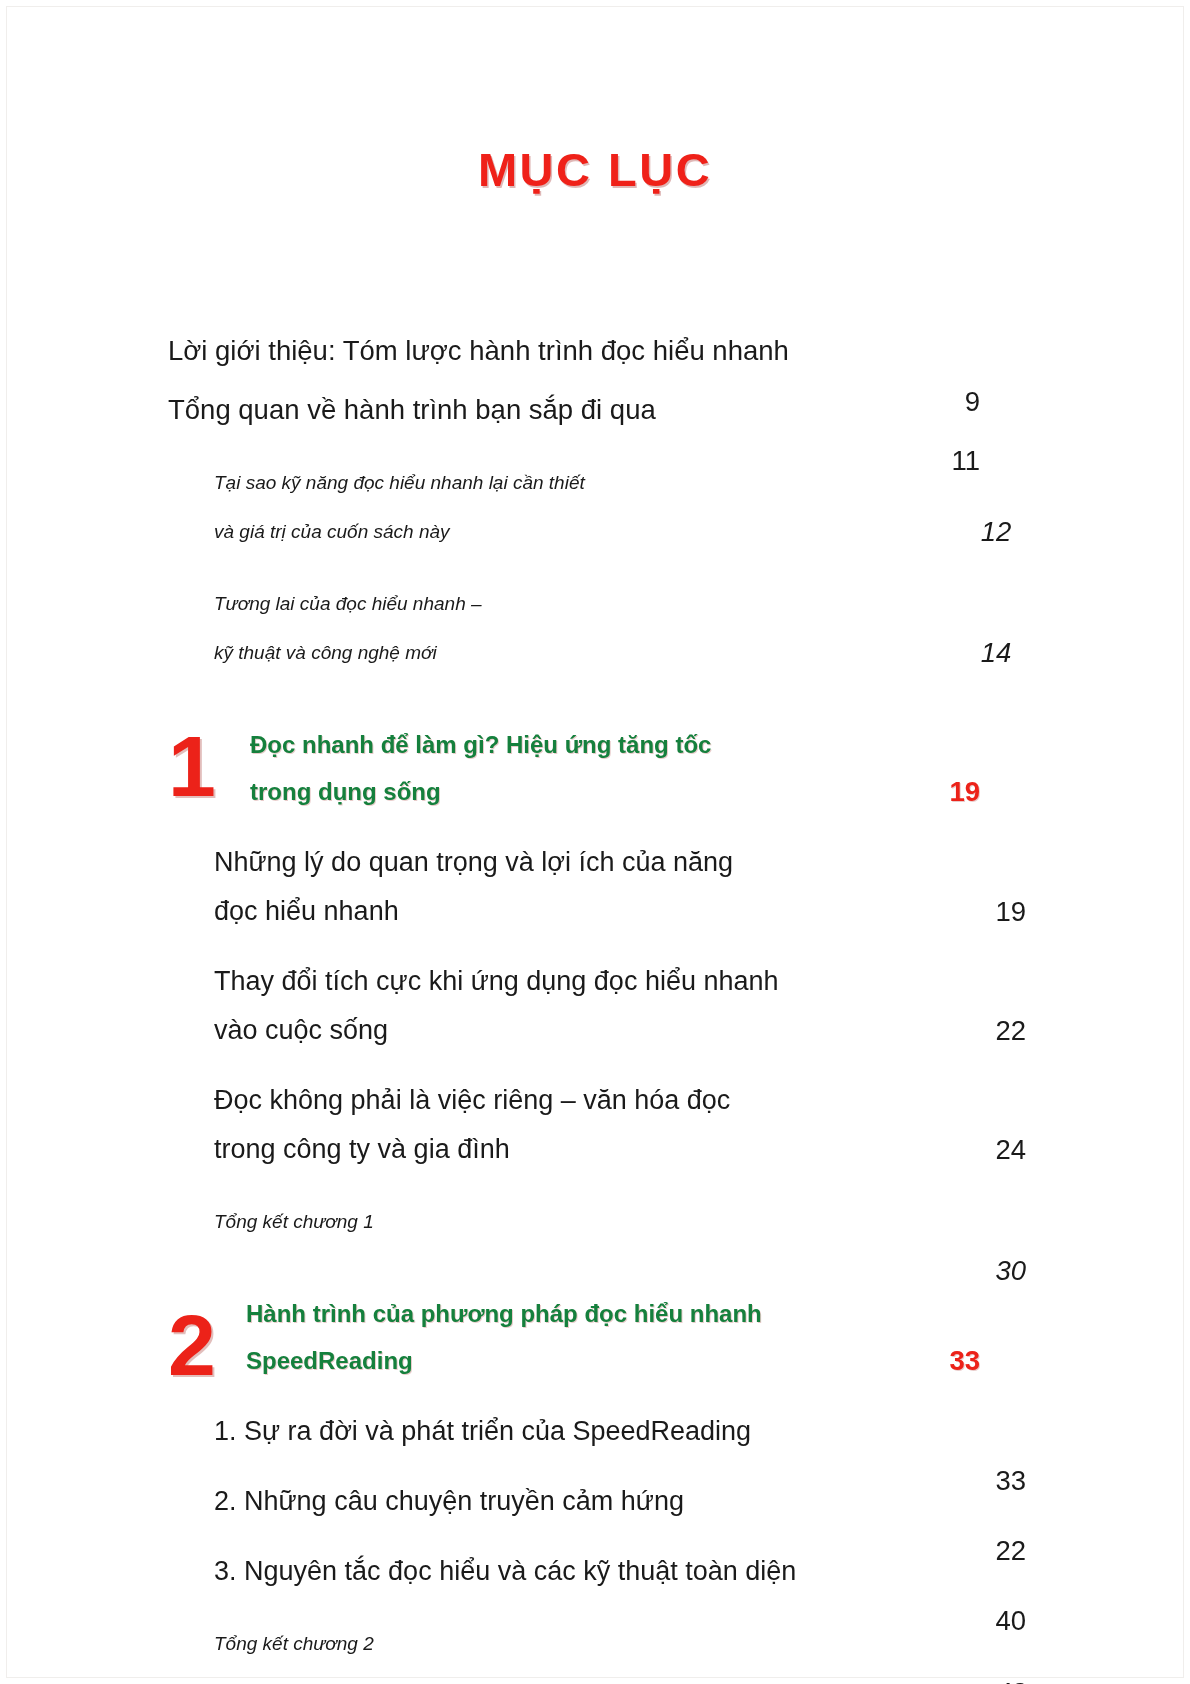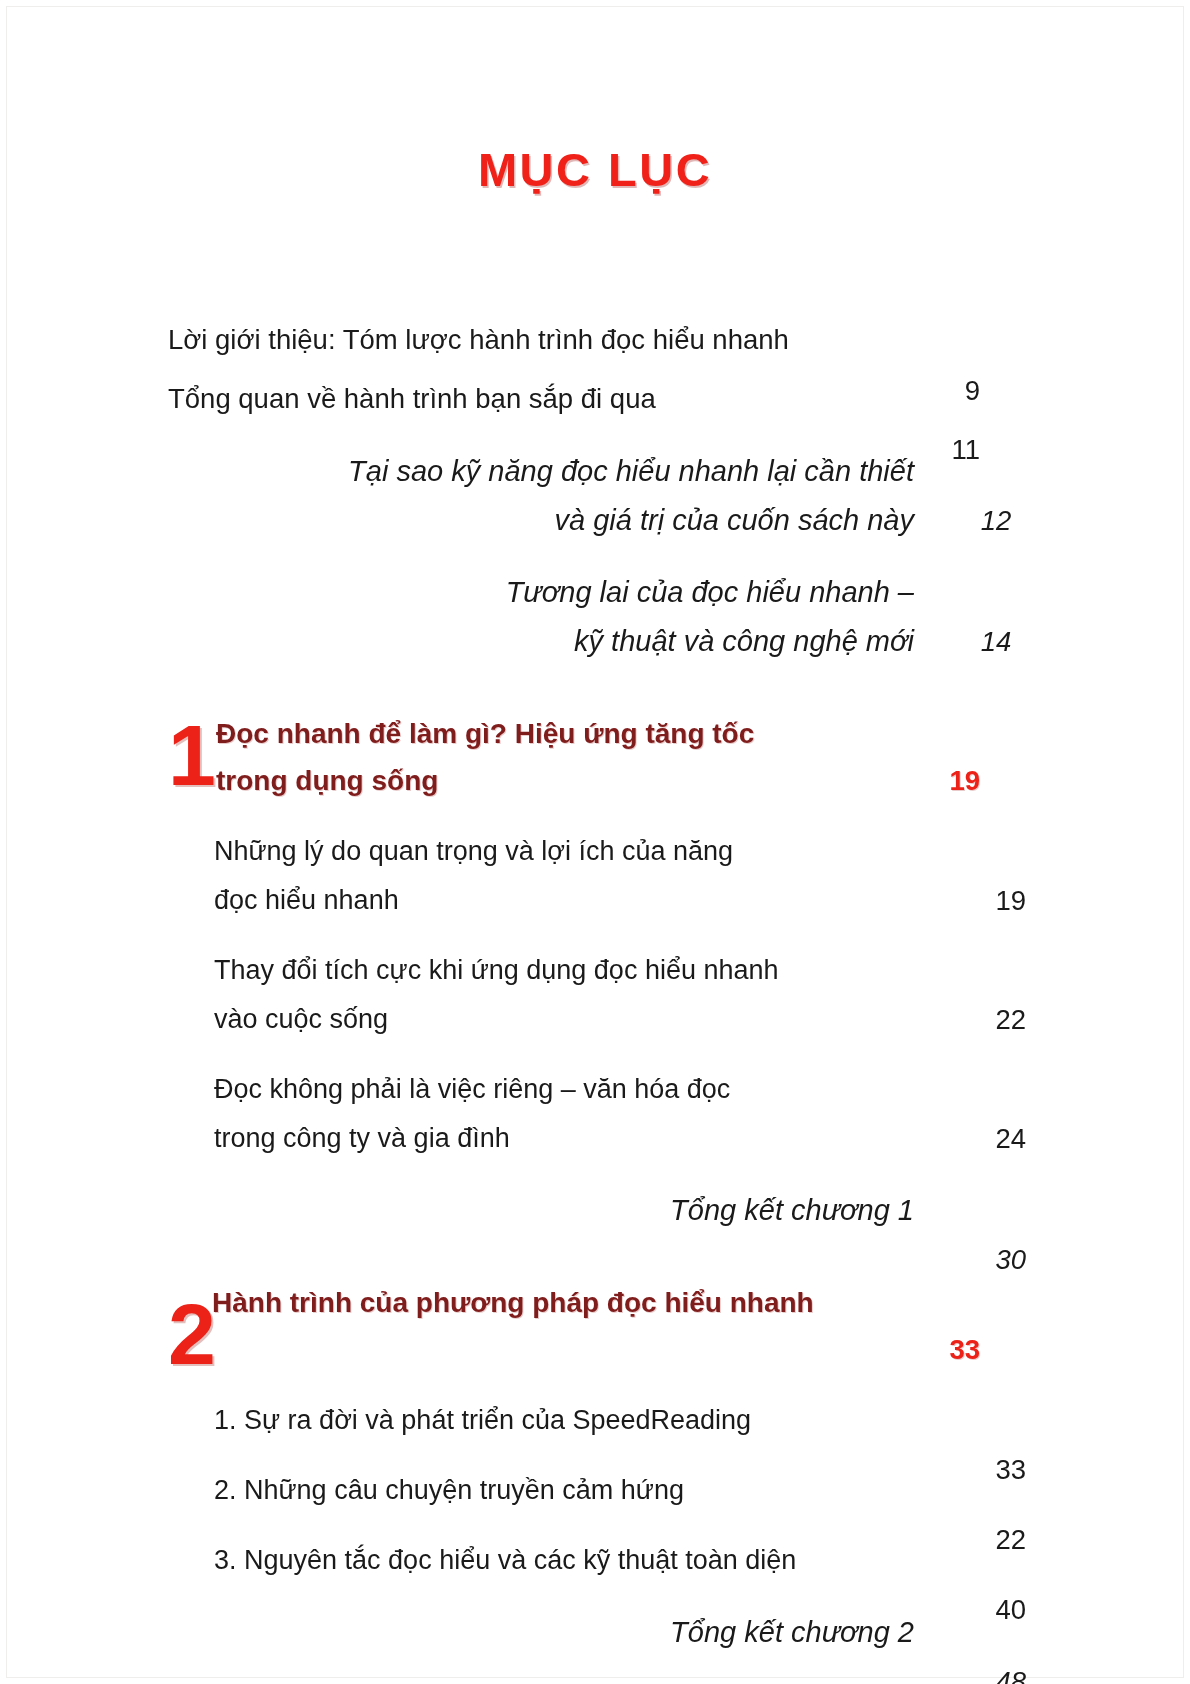--- a/index.html
+++ b/index.html
@@ -44,21 +44,21 @@
     text-align: center;
     font-size: 47px;
     font-weight: 700;
     letter-spacing: 2.5px;
     color: #ef2119;
     text-shadow: 1.5px 1.5px 0 rgba(150, 20, 15, 0.30);
   }
 
   .toc-body {
     position: absolute;
-    top: 314px;
+    top: 325px;
     left: 168px;
     width: 812px;
   }
 
   
   .row {
     position: relative;
     display: block;
     width: 100%;
   }
@@ -89,24 +89,23 @@
   .lvl-top .line { color: #1a1a1a; }
   .lvl-top .pg { color: #1a1a1a; }
 
   
   .lvl-ital {
     padding-left: 46px;
     margin-top: 23px;
   }
   .lvl-ital .line {
     font-style: italic;
-    font-size: 29px;
-    line-height: 49px;
-    color: #1a1a1a;
-    text-align: right;
+    font-size: 19px;
+    line-height: 49px;
+    color: #1a1a1a;
   }
   .lvl-ital .pg {
     font-style: italic;
     color: #1a1a1a;
     line-height: 49px;
   }
   .lvl-ital.two-line .pg { top: 49px; text-align: center; }
 
   
   .lvl-sub {
@@ -144,26 +143,27 @@
     text-shadow: 2px 2px 0 rgba(150, 20, 15, 0.28);
     font-family: "Liberation Sans", sans-serif;
   }
 
   .chapter-text {
     padding-left: 48px;
     width: 700px;
   }
 
   .chapter-text .line {
-    font-size: 28px;
+    font-size: 24px;
     font-weight: 700;
     line-height: 47px;
-    color: #7f1d1d;
+    color: #15803d;
     text-shadow: 1px 1px 0 rgba(150, 20, 15, 0.22);
     white-space: pre;
+    margin-left: 34px;
   }
 
   .chapter .pg {
     color: #ec2219;
     font-weight: 700;
     text-shadow: 1px 1px 0 rgba(150, 20, 15, 0.22);
     line-height: 47px;
     top: 47px;
   }
 
@@ -239,20 +239,21 @@
       <div class="row lvl-ital">
         <div class="lines">
           <div class="line">Tổng kết chương 1</div>
         </div>
         <div class="pg">30</div>
       </div>
       <div class="row chapter ch2">
         <div class="chapter-num">2</div>
         <div class="chapter-text">
           <div class="line">Hành trình của phương pháp đọc hiểu nhanh</div>
+          <div class="line">SpeedReading</div>
         </div>
         <div class="pg">33</div>
       </div>
       <div class="row lvl-sub">
         <div class="lines">
           <div class="line">1. Sự ra đời và phát triển của SpeedReading</div>
         </div>
         <div class="pg">33</div>
       </div>
       <div class="row lvl-sub">

